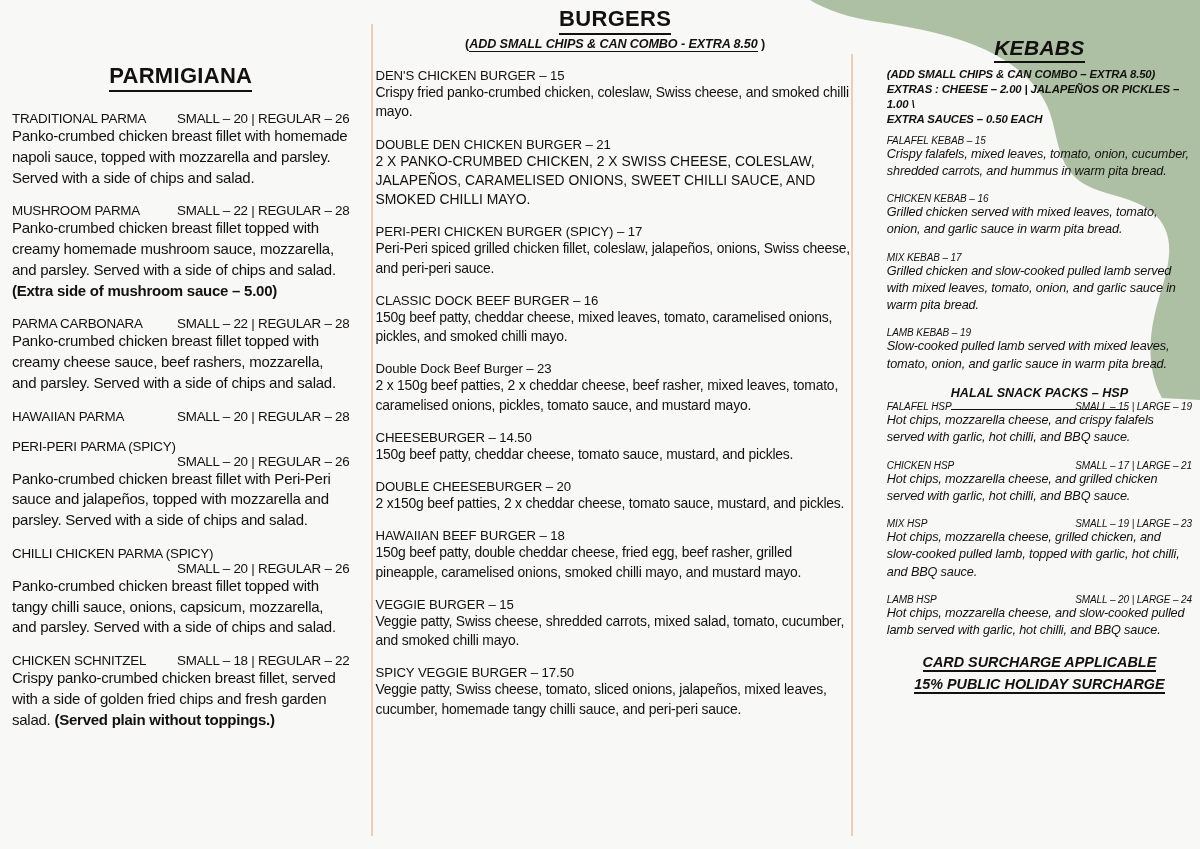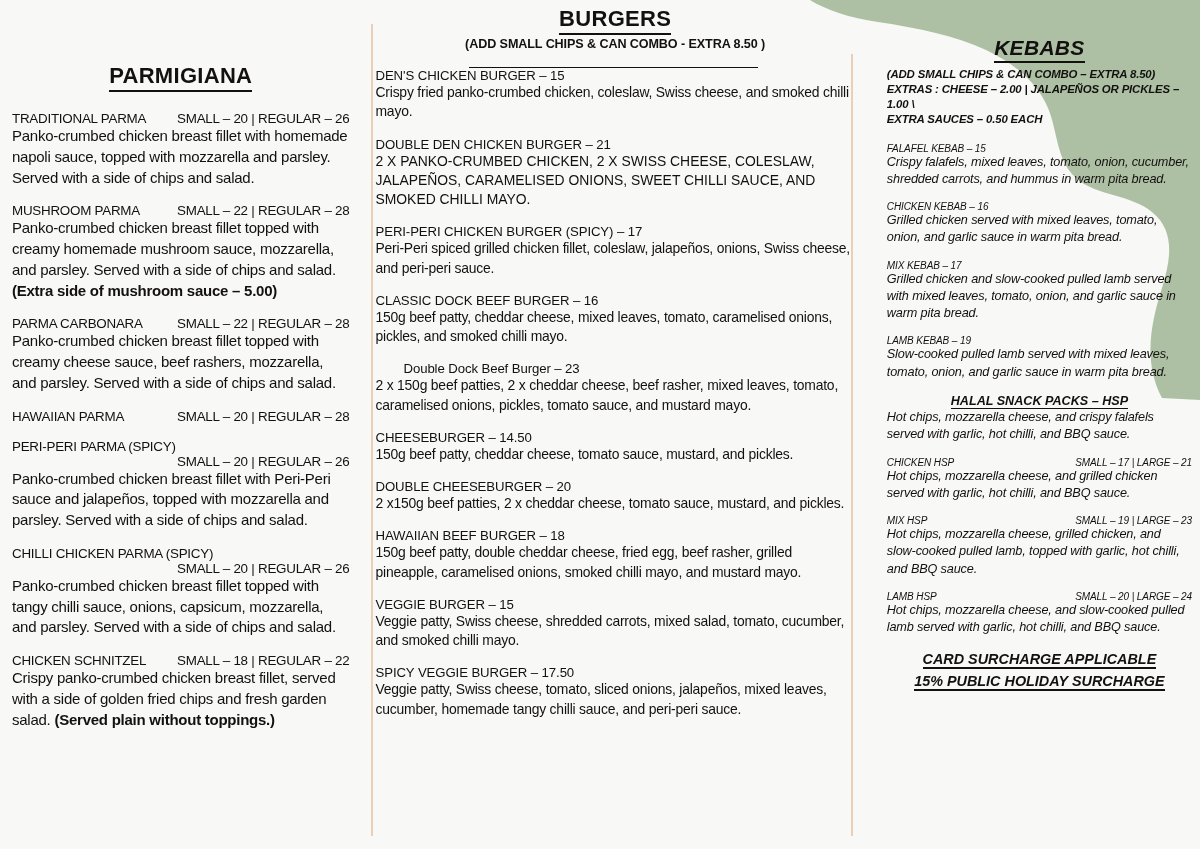--- a/index.html
+++ b/index.html
@@ -69,29 +69,29 @@
   #title-burgers    { font-size: 22px; margin-bottom: 2px; }
   #title-kebabs     { font-size: 21px; font-style: italic; margin-bottom: 4px; }
 
   #burgers-subtitle {
     text-align: center;
     font-size: 12.6px;
     font-weight: 700;
     margin-bottom: 17px;
     letter-spacing: -0.1px;
   }
-  #burgers-subtitle .ul { border-bottom: 1.6px solid #13110f; padding-bottom: 16px; }
+  #burgers-subtitle .ul { border-bottom: 1.6px solid #13110f; padding-bottom: 0px; font-style: italic; }
 
   
   #kebabs-intro {
     font-style: italic;
     font-weight: 700;
     font-size: 11.4px;
     line-height: 1.33;
-    margin-bottom: 15px;
+    margin-bottom: 7px;
     letter-spacing: -0.15px;
   }
 
   
   .item { margin-bottom: 14px; }
 
   .item-head {
     font-weight: 400;
     display: flex;
     justify-content: space-between;
@@ -107,38 +107,38 @@
 
   
   #col-parmigiana .item-head { font-size: 13.4px; letter-spacing: -0.25px; }
   #col-parmigiana .item-desc { font-size: 15px; line-height: 1.385; letter-spacing: -0.25px; }
   #col-parmigiana .item { margin-bottom: 15px; }
 
   
   #col-burgers .item-head { font-size: 13.2px; letter-spacing: -0.1px; }
   #col-burgers .item-desc { font-size: 13.9px; line-height: 1.385; letter-spacing: -0.2px; }
   #col-burgers .item { margin-bottom: 15px; }
-  #col-burgers .item-head.title-case { text-transform: none; margin-left: 28px; }
+  #col-burgers .item-head.title-case { text-transform: none; }
   #col-burgers .item-desc.caps { text-transform: uppercase; letter-spacing: 0px; }
 
   
   #col-kebabs .item-head { font-size: 10px; font-style: italic; letter-spacing: -0.1px; }
   #col-kebabs .item-desc { font-size: 12.7px; font-style: italic; line-height: 1.36; letter-spacing: -0.15px; }
   #col-kebabs .item { margin-bottom: 13px; }
 
   
   #hsp-title {
     text-align: center;
     font-style: italic;
     font-weight: 700;
     font-size: 12.6px;
     margin-top: 3px;
     margin-bottom: 1px;
   }
-  #hsp-title span { border-bottom: 1.6px solid #13110f; padding-bottom: 0px; font-style: italic; }
+  #hsp-title span { border-bottom: 1.6px solid #13110f; padding-bottom: 9px; font-style: italic; }
 
   #col-kebabs .hsp-item { margin-bottom: 13px; }
   #col-kebabs .hsp-item .item-head { display: flex; justify-content: space-between; }
 
   
   #surcharge {
     text-align: center;
     font-style: italic;
     font-weight: 700;
     font-size: 14.4px;
@@ -321,20 +321,24 @@
           </div>
           <div class="item-desc">Slow-cooked pulled lamb served with mixed leaves, tomato, onion, and garlic sauce in warm pita bread.</div>
         </div>
       </div>
 
     <h3 id="hsp-title">
       <span>HALAL SNACK PACKS – HSP</span>
     </h3>
     <div id="hsp-items">
         <div class="hsp-item">
+          <div class="item-head">
+            <span class="name">FALAFEL HSP</span>
+            <span class="price">SMALL – 15 | LARGE – 19</span>
+          </div>
           <div class="item-desc">Hot chips, mozzarella cheese, and crispy falafels served with garlic, hot chilli, and BBQ sauce.</div>
         </div>
         <div class="hsp-item">
           <div class="item-head">
             <span class="name">CHICKEN HSP</span>
             <span class="price">SMALL – 17 | LARGE – 21</span>
           </div>
           <div class="item-desc">Hot chips, mozzarella cheese, and grilled chicken served with garlic, hot chilli, and BBQ sauce.</div>
         </div>
         <div class="hsp-item">

